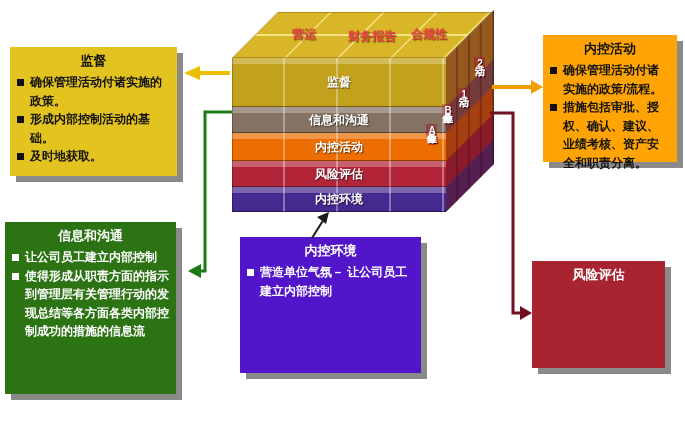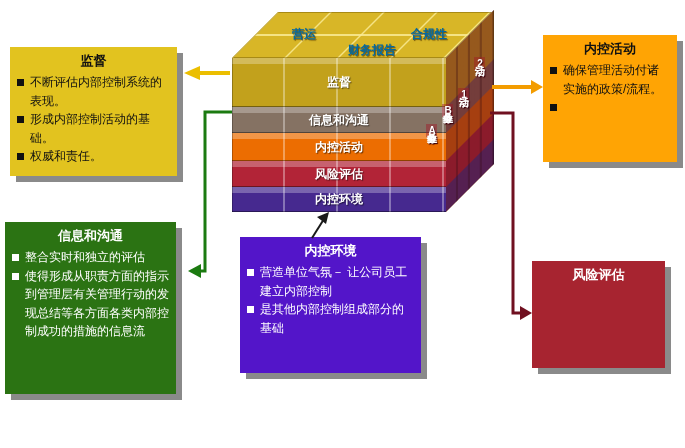--- a/index.html
+++ b/index.html
@@ -9,25 +9,25 @@
   .cube-top{
     position:absolute;left:232px;top:12px;width:214px;height:46px;
     background-color:#D8B627;
     background-image:
       linear-gradient(to bottom, transparent 0 21px, rgba(250,235,150,.85) 21px 23px, transparent 23px),
       repeating-linear-gradient(to right, transparent 0 51px, rgba(250,235,150,.85) 51px 53px);
     transform:skewX(-45deg);transform-origin:0 100%;
     border:1px solid rgba(110,85,0,.45);box-sizing:border-box;
   }
   .cube-top-labels span{
-    position:absolute;color:#0369a1;font-weight:bold;font-size:12px;
+    position:absolute;color:#ef4444;font-weight:bold;font-size:12px;
     text-shadow:1px 1px 1px rgba(90,60,0,.8);white-space:nowrap;
   }
   .lbl-ops{left:292px;top:26px;}
-  .lbl-fin{left:348px;top:42px;text-align:right;}
+  .lbl-fin{left:348px;top:28px;text-align:right;}
   .lbl-comp{left:411px;top:26px;}
 
   .cube-front{position:absolute;left:232px;top:58px;width:214px;height:154px;}
   .layer{
     position:relative;display:flex;align-items:center;justify-content:center;
     color:#fff;font-weight:bold;font-size:12px;text-shadow:1px 1px 1px rgba(0,0,0,.55);
     background-image:
       linear-gradient(to bottom, rgba(255,255,255,.28) 0 6px, transparent 6px),
       repeating-linear-gradient(to right, transparent 0 51px, rgba(255,255,255,.35) 51px 53px);
     box-shadow:inset 0 -1px 0 rgba(0,0,0,.4), inset 1px 0 0 rgba(0,0,0,.25);
@@ -57,21 +57,21 @@
   .col-b{left:442px;top:104px;}
   .col-1{left:458px;top:88px;}
   .col-2{left:474px;top:57px;}
 
   
   .callout{
     position:absolute;box-sizing:border-box;padding:3px 7px 6px 7px;
     box-shadow:6px 6px 0 #8a8a8a;
   }
   .callout .title{text-align:center;font-weight:bold;font-size:13px;margin:2px 0 3px 0;}
-  .bullet{display:flex;font-size:12px;line-height:1.55;}
+  .bullet{display:flex;font-size:12px;line-height:1.55;font-weight:bold;}
   .bullet .sq{width:7px;height:7px;margin:6px 6px 0 0;flex:none;}
   .dark-text{color:#111;}
   .dark-text .sq{background:#111;}
   .light-text{color:#fff;}
   .light-text .sq{background:#fff;}
 
   .box-monitoring{left:10px;top:47px;width:167px;height:129px;background:#E2C31F;}
   .box-activities{left:543px;top:35px;width:134px;height:127px;background:#FFA404;}
   .box-information{left:5px;top:222px;width:171px;height:172px;background:#2B7313;}
   .box-environment{left:240px;top:237px;width:181px;height:136px;background:#5315C9;overflow:hidden;}
@@ -103,64 +103,61 @@
   <div class="cube-right"></div>
   <span class="cube-col-label col-a">业务单位A</span>
   <span class="cube-col-label col-b">业务单位B</span>
   <span class="cube-col-label col-1">活动1</span>
   <span class="cube-col-label col-2">活动2</span>
 
   <div class="callout box-monitoring dark-text">
     <div class="title">监督</div>
     <div class="bullet">
         <span class="sq"></span>
-        <span>不断评估内部控制系统的表现。</span>
+        <span>确保管理活动付诸实施的政策。</span>
       </div>
     <div class="bullet">
         <span class="sq"></span>
         <span>形成内部控制活动的基础。</span>
       </div>
     <div class="bullet">
         <span class="sq"></span>
-        <span>权威和责任。</span>
+        <span>及时地获取。</span>
       </div>
   </div>
 
   <div class="callout box-activities dark-text">
     <div class="title">内控活动</div>
     <div class="bullet">
         <span class="sq"></span>
         <span>确保管理活动付诸实施的政策/流程。</span>
       </div>
     <div class="bullet">
         <span class="sq"></span>
+        <span>措施包括审批、授权、确认、建议、业绩考核、资产安全和职责分离。</span>
       </div>
   </div>
 
   <div class="callout box-information light-text">
     <div class="title">信息和沟通</div>
     <div class="bullet">
         <span class="sq"></span>
-        <span>整合实时和独立的评估</span>
+        <span>让公司员工建立内部控制</span>
       </div>
     <div class="bullet">
         <span class="sq"></span>
         <span>使得形成从职责方面的指示到管理层有关管理行动的发现总结等各方面各类内部控制成功的措施的信息流</span>
       </div>
   </div>
 
   <div class="callout box-environment light-text">
     <div class="title">内控环境</div>
     <div class="bullet">
         <span class="sq"></span>
         <span>营造单位气氛－ 让公司员工建立内部控制</span>
-      </div>
-    <div class="bullet">
-        <span class="sq"></span>
-        <span>是其他内部控制组成部分的基础</span>
       </div>
   </div>
 
   <div class="callout box-risk light-text">
     <div class="title">风险评估</div>
   </div>
 
   <svg id="connectors" width="685" height="448">
 
     <path d="M230 73 H199" stroke="#EBBE00" stroke-width="4" fill="none"></path>

